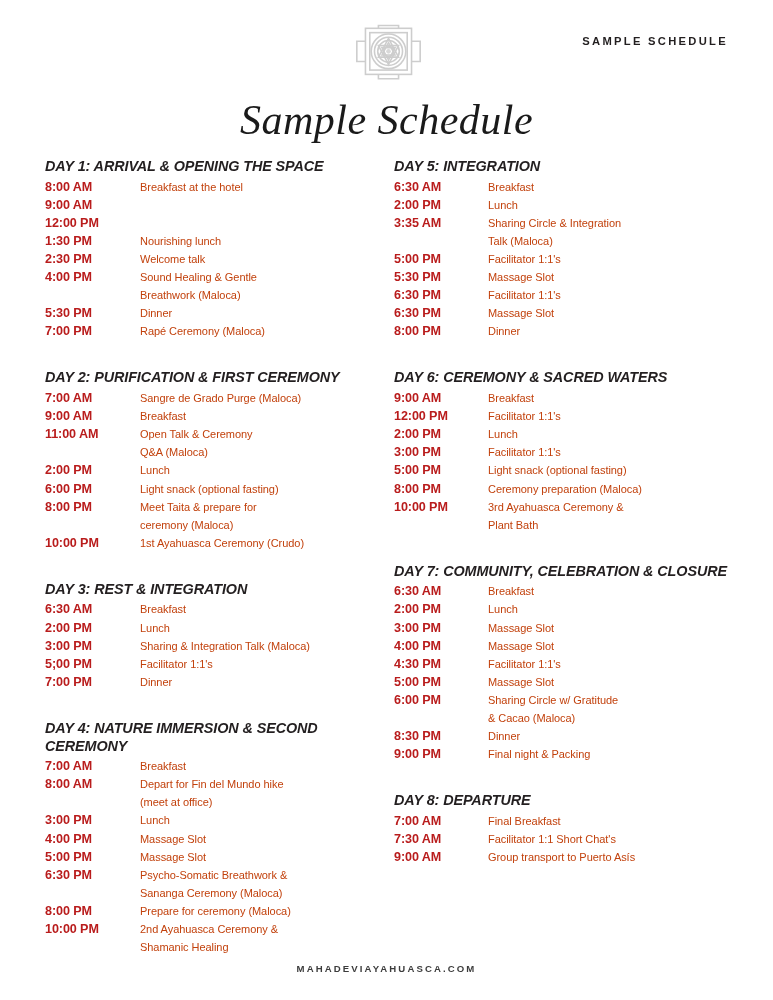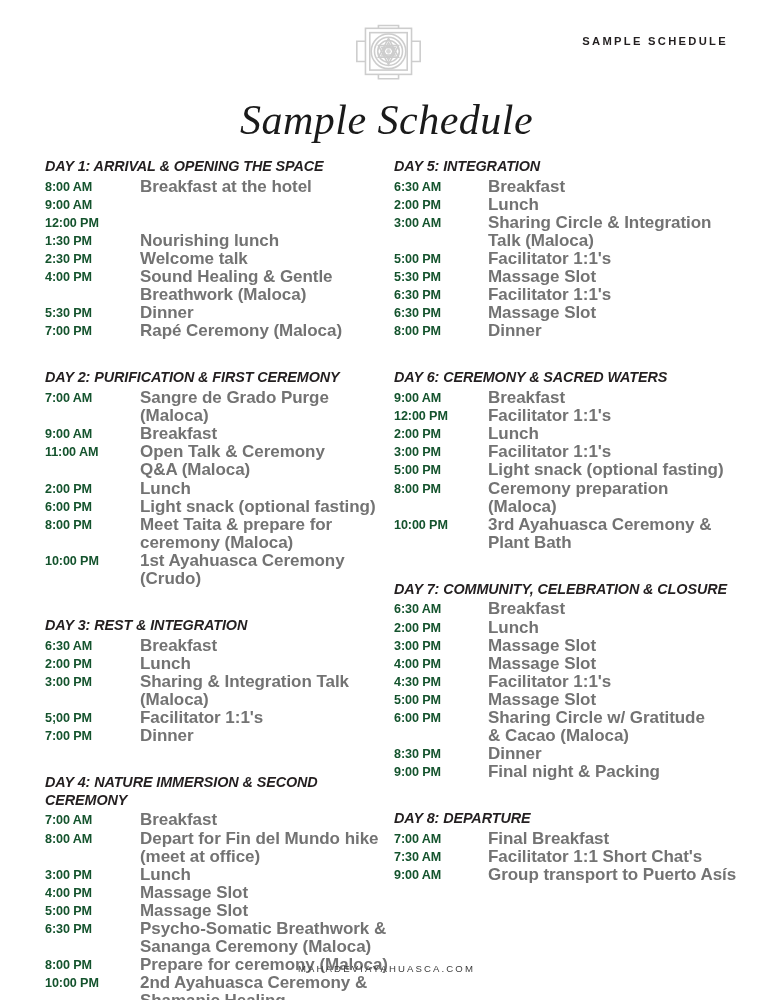--- a/index.html
+++ b/index.html
@@ -83,43 +83,43 @@
   .rows { display: block; }
   .row {
     display: flex;
     align-items: flex-start;
     line-height: 18.1px;
   }
   .row-time {
     flex: 0 0 95px;
     font-size: 12.6px;
     font-weight: bold;
-    color: #14532d;
+    color: #b91c1c;
     letter-spacing: -0.1px;
     white-space: nowrap;
   }
   #col-right .row-time { flex-basis: 94px; }
   .row-desc {
     flex: 1 1 auto;
-    font-size: 17px;
-    font-weight: bold;
-    color: #737373;
+    font-size: 11px;
+    font-weight: normal;
+    color: #c2410c;
     letter-spacing: -0.05px;
   }
   .row-desc .cont { display: block; }
 
   
   #footer {
     position: absolute;
     bottom: 26px;
     left: 0;
     width: 773px;
     text-align: center;
     font-size: 9.6px;
-    font-weight: normal;
+    font-weight: bold;
     letter-spacing: 2.1px;
     color: #3c3c3c;
   }
 </style>
 </head>
 <body>
 
 <div id="header">
   <div id="mandala">
     <svg viewBox="0 0 100 100" width="95" height="72" aria-hidden="true">
@@ -350,21 +350,21 @@
               <span class="cont">Breakfast</span>
             </div>
           </div>
           <div class="row">
             <div class="row-time">2:00 PM</div>
             <div class="row-desc">
               <span class="cont">Lunch</span>
             </div>
           </div>
           <div class="row">
-            <div class="row-time">3:00 AM</div>
+            <div class="row-time">3:35 AM</div>
             <div class="row-desc">
               <span class="cont">Sharing Circle &amp; Integration</span>
               <span class="cont">Talk (Maloca)</span>
             </div>
           </div>
           <div class="row">
             <div class="row-time">5:00 PM</div>
             <div class="row-desc">
               <span class="cont">Facilitator 1:1's</span>
             </div>

